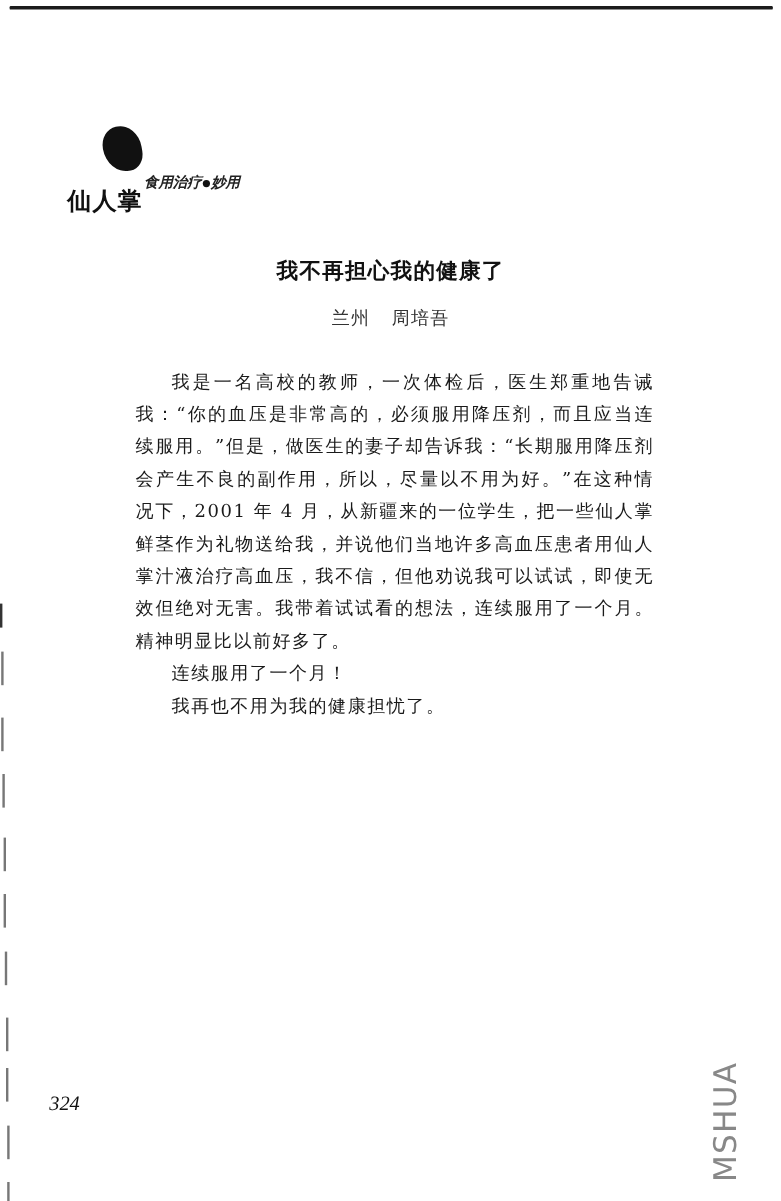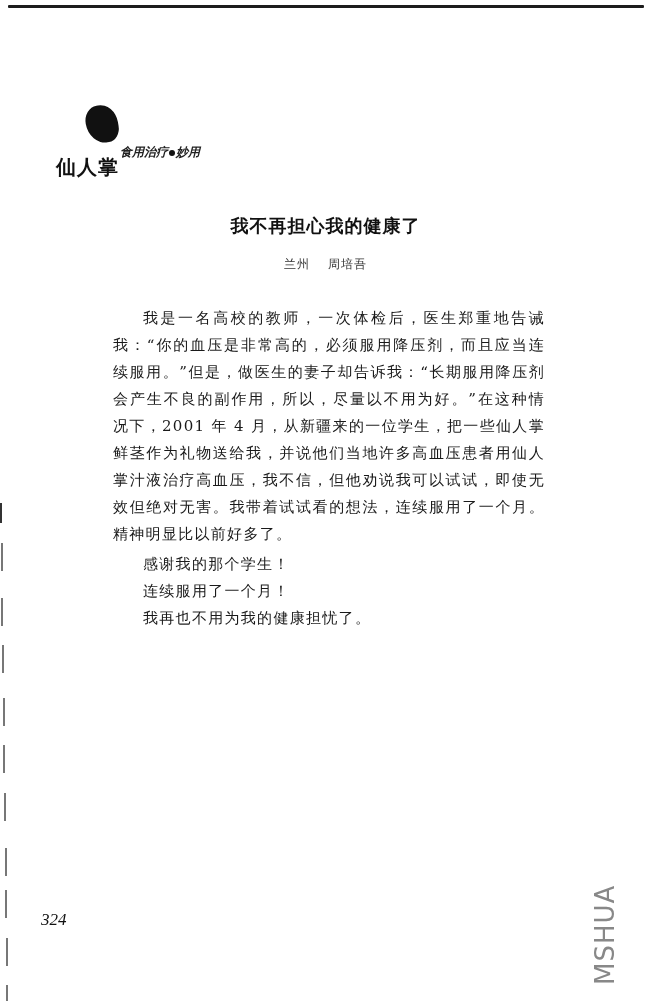--- a/index.html
+++ b/index.html
@@ -24,21 +24,21 @@
       position: absolute; left: 64px; top: 44px; font-size: 12px; font-style: italic; font-weight: bold;
       color: #222; font-family: "DejaVu Sans", sans-serif;
     }
     .logo-dot { display: inline-block; width: 6px; height: 6px; border-radius: 50%; background: #111; margin: 0 1px; vertical-align: middle; }
     .article-title {
       position: absolute; left: 0; width: 651px; top: 214px; text-align: center;
       font-size: 18px; font-weight: bold; letter-spacing: 1px; color: #111;
     }
     .byline {
       position: absolute; left: 0; width: 651px; top: 256px; text-align: center;
-      font-size: 12px; color: #333; letter-spacing: 1px;
+      font-size: 15px; color: #333; letter-spacing: 1px;
     }
     .byline .gap { display: inline-block; width: 18px; }
     .body-text {
       position: absolute; left: 113px; top: 305px; width: 432px;
       font-size: 15px; line-height: 27px; color: #1a1a1a; text-align: justify; letter-spacing: 1.3px;
     }
     .body-text p { margin: 0; text-indent: 2em; }
     .body-text p.short { text-indent: 2em; }
     .page-number {
       position: absolute; left: 41px; top: 910px; font-size: 17px; font-style: italic;
@@ -64,21 +64,20 @@
 </div>
 
 <div class="article-title">我不再担心我的健康了</div>
 
 <div class="byline">
   <span>兰州</span><span class="gap"></span><span>周培吾</span>
 </div>
 
 <div class="body-text">
   <p>我是一名高校的教师，一次体检后，医生郑重地告诫我：“你的血压是非常高的，必须服用降压剂，而且应当连续服用。”但是，做医生的妻子却告诉我：“长期服用降压剂会产生不良的副作用，所以，尽量以不用为好。”在这种情况下，2001 年 4 月，从新疆来的一位学生，把一些仙人掌鲜茎作为礼物送给我，并说他们当地许多高血压患者用仙人掌汁液治疗高血压，我不信，但他劝说我可以试试，即使无效但绝对无害。我带着试试看的想法，连续服用了一个月。精神明显比以前好多了。</p>
-  <p class="short" style="margin-top:3px">感谢我的那个学生！</p>
   <p class="short">连续服用了一个月！</p>
   <p class="short">我再也不用为我的健康担忧了。</p>
 </div>
 
 <div class="margin-mark" style="left:0;top:503px;height:20px;background:#333;"></div>
 <div class="margin-mark" style="left:1px;top:543px;"></div>
 <div class="margin-mark" style="left:1px;top:598px;"></div>
 <div class="margin-mark" style="left:2px;top:645px;"></div>
 <div class="margin-mark" style="left:3px;top:698px;"></div>
 <div class="margin-mark" style="left:3px;top:745px;"></div>

